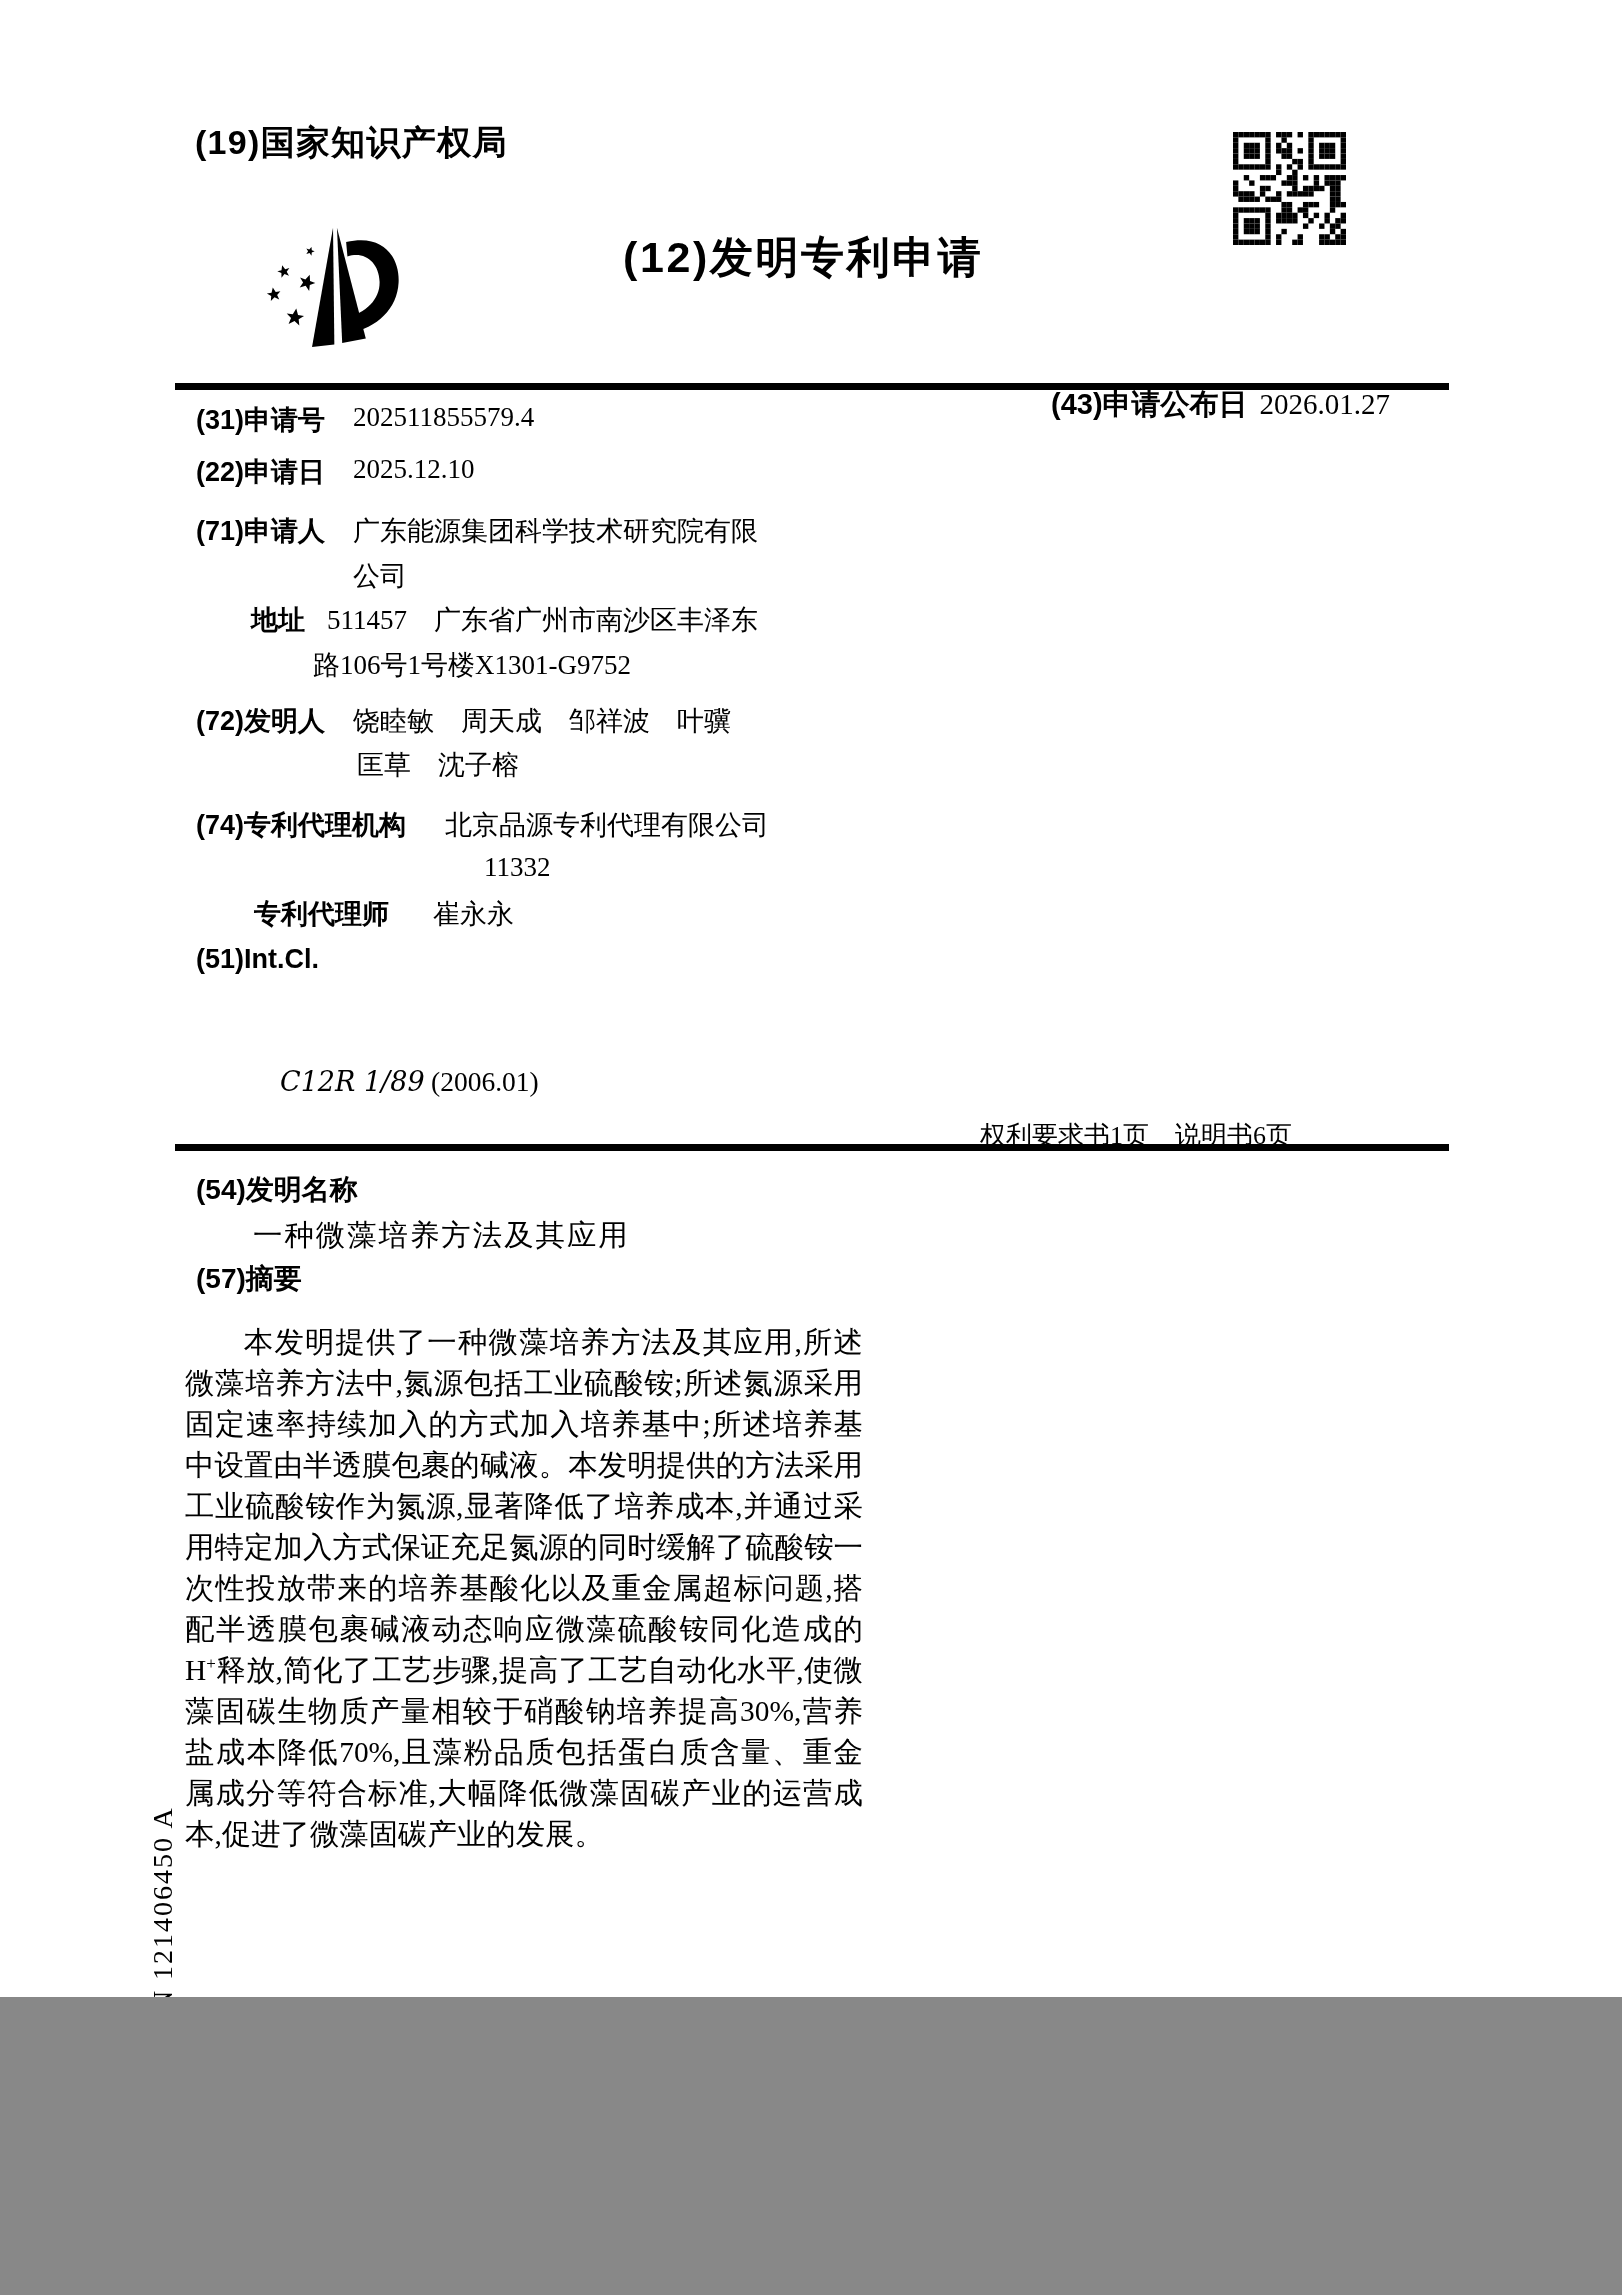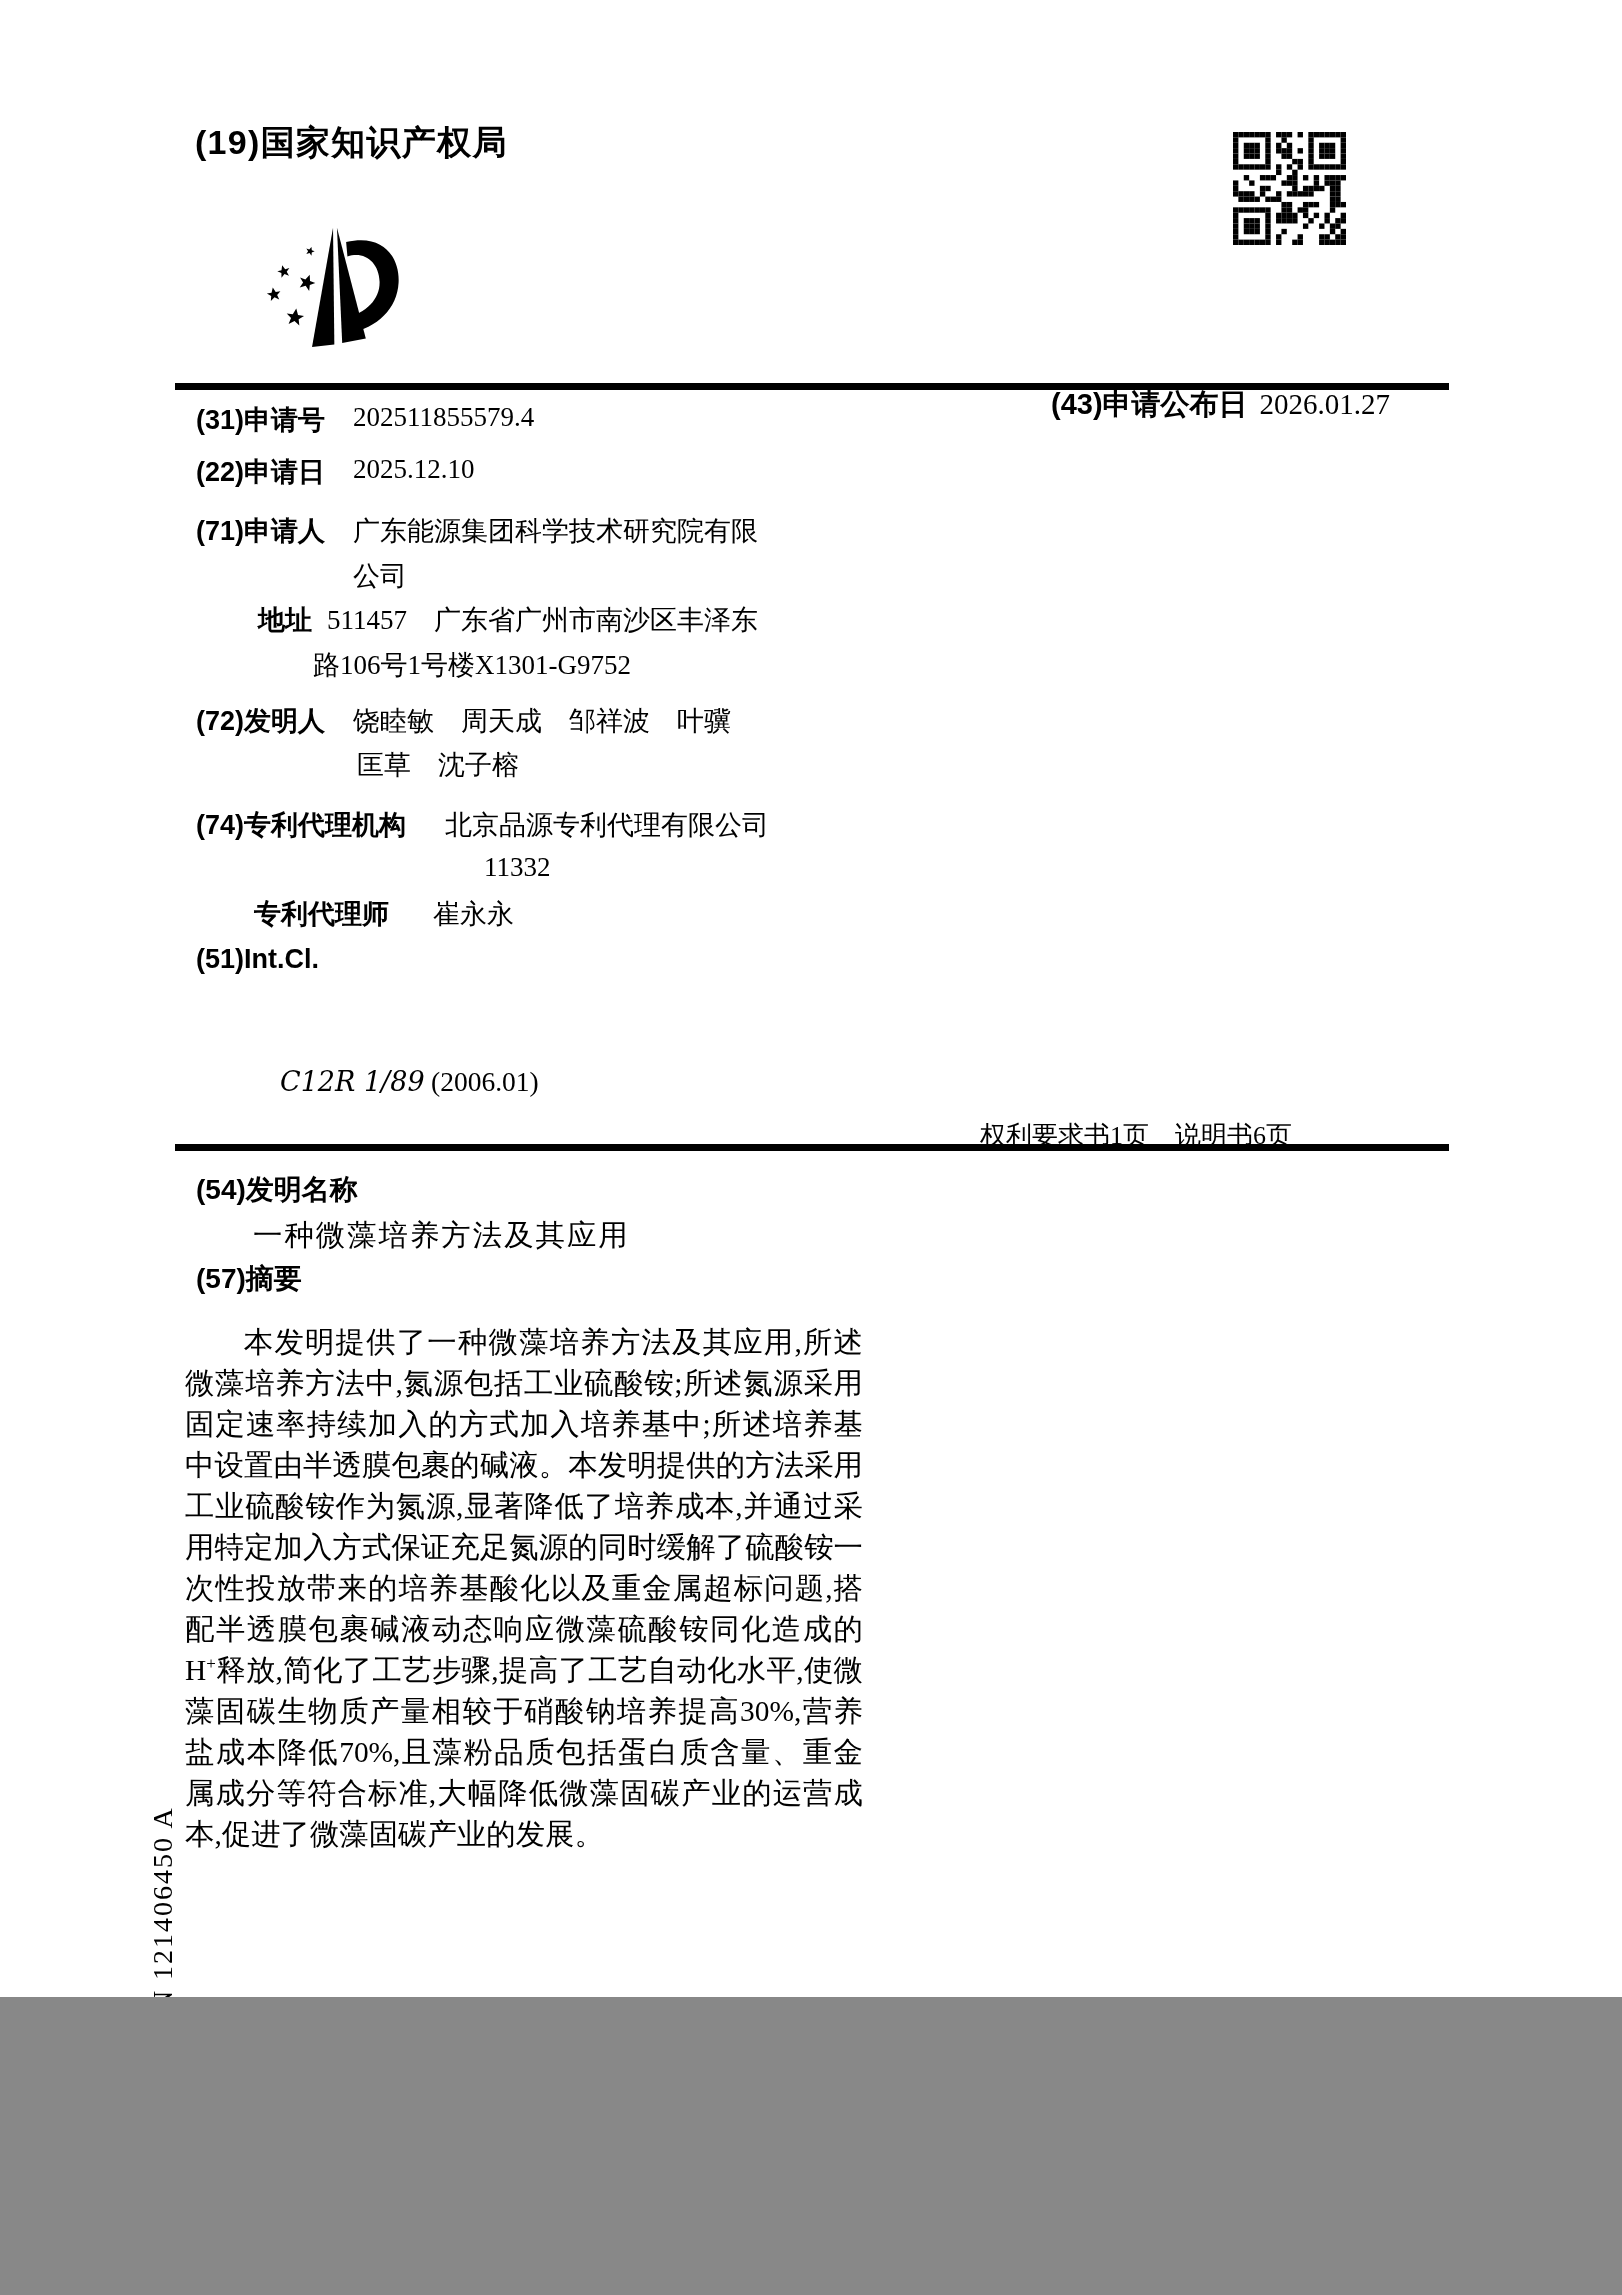--- a/index.html
+++ b/index.html
@@ -267,38 +267,39 @@
       <g>
         <path transform="translate(113,44) scale(0.7) rotate(18)" d="M0,-10 L2.9,-3.1 L9.5,-3.1 L4.2,1.2 L5.9,8.1 L0,3.8 L-5.9,8.1 L-4.2,1.2 L-9.5,-3.1 L-2.9,-3.1 Z"></path>
         <path transform="translate(73,75) scale(1.0) rotate(-15)" d="M0,-10 L2.9,-3.1 L9.5,-3.1 L4.2,1.2 L5.9,8.1 L0,3.8 L-5.9,8.1 L-4.2,1.2 L-9.5,-3.1 L-2.9,-3.1 Z"></path>
         <path transform="translate(108,92) scale(1.3) rotate(20)" d="M0,-10 L2.9,-3.1 L9.5,-3.1 L4.2,1.2 L5.9,8.1 L0,3.8 L-5.9,8.1 L-4.2,1.2 L-9.5,-3.1 L-2.9,-3.1 Z"></path>
         <path transform="translate(58,110) scale(1.1) rotate(-10)" d="M0,-10 L2.9,-3.1 L9.5,-3.1 L4.2,1.2 L5.9,8.1 L0,3.8 L-5.9,8.1 L-4.2,1.2 L-9.5,-3.1 L-2.9,-3.1 Z"></path>
         <path transform="translate(90,145) scale(1.4) rotate(8)" d="M0,-10 L2.9,-3.1 L9.5,-3.1 L4.2,1.2 L5.9,8.1 L0,3.8 L-5.9,8.1 L-4.2,1.2 L-9.5,-3.1 L-2.9,-3.1 Z"></path>
       </g>
     </g>
   </svg>
 
+  <div class="abs doctype lbl" style="left:623px;top:229px;">(12)发明专利申请</div>
 
   <div class="abs pubrow" style="left:1022px;top:352px;">
     <span class="lbl">(43)申请公布日</span><span class="val">2026.01.27</span>
   </div>
 
   <div class="rule" style="left:175px;top:383px;width:1274px;height:7.2px;"></div>
 
   <div class="abs brow lbl" style="left:196px;top:402px;">(31)申请号</div>
   <div class="abs brow val" style="left:353px;top:402px;">202511855579.4</div>
 
   <div class="abs brow lbl" style="left:196px;top:454px;">(22)申请日</div>
   <div class="abs brow val" style="left:353px;top:454px;">2025.12.10</div>
 
   <div class="abs brow lbl" style="left:196px;top:513px;">(71)申请人</div>
   <div class="abs brow val" style="left:353px;top:513px;">广东能源集团科学技术研究院有限</div>
   <div class="abs brow val" style="left:353px;top:558px;">公司</div>
 
-  <div class="abs brow lbl" style="left:251px;top:602px;margin-left:7px;">地址</div>
+  <div class="abs brow lbl" style="left:251px;top:602px;">地址</div>
   <div class="abs brow val" style="left:327px;top:602px;">511457　广东省广州市南沙区丰泽东</div>
   <div class="abs brow val" style="left:313px;top:647px;">路106号1号楼X1301-G9752</div>
 
   <div class="abs brow lbl" style="left:196px;top:703px;">(72)发明人</div>
   <div class="abs brow val" style="left:353px;top:703px;">饶睦敏　周天成　邹祥波　叶骥</div>
   <div class="abs brow val" style="left:357px;top:747px;">匡草　沈子榕</div>
 
   <div class="abs brow lbl" style="left:196px;top:807px;">(74)专利代理机构</div>
   <div class="abs brow val" style="left:445px;top:807px;">北京品源专利代理有限公司</div>
   <div class="abs brow val" style="left:484px;top:852px;">11332</div>

